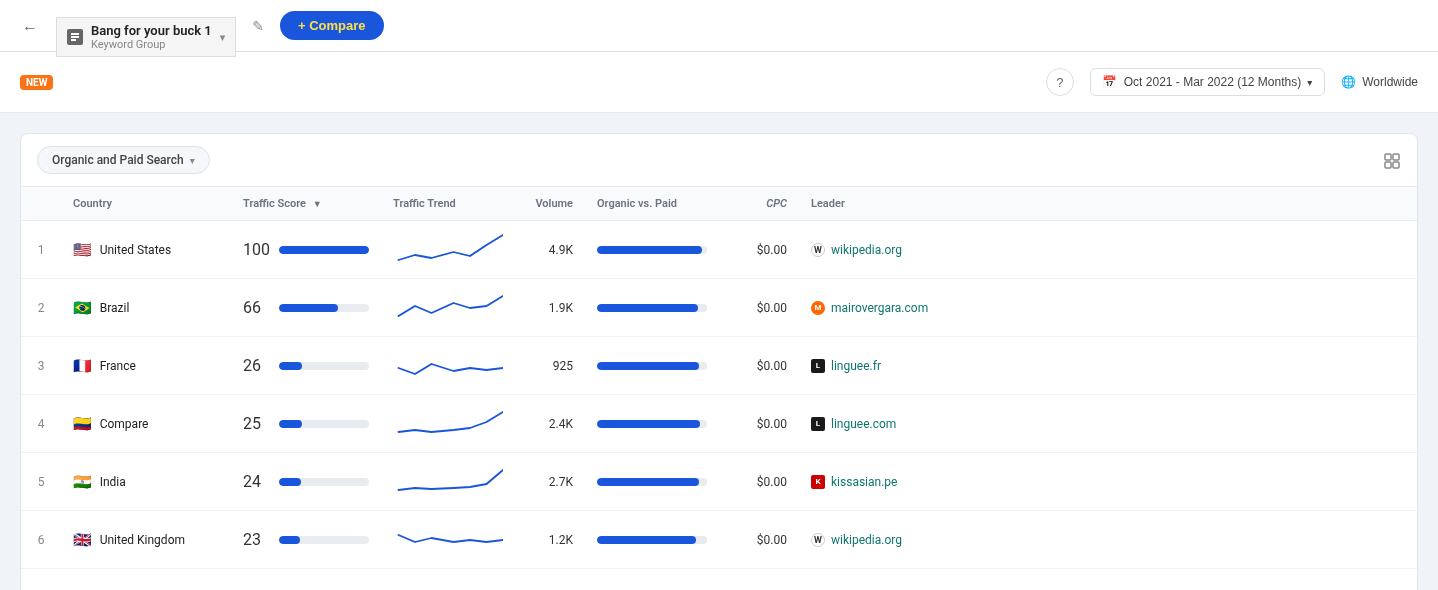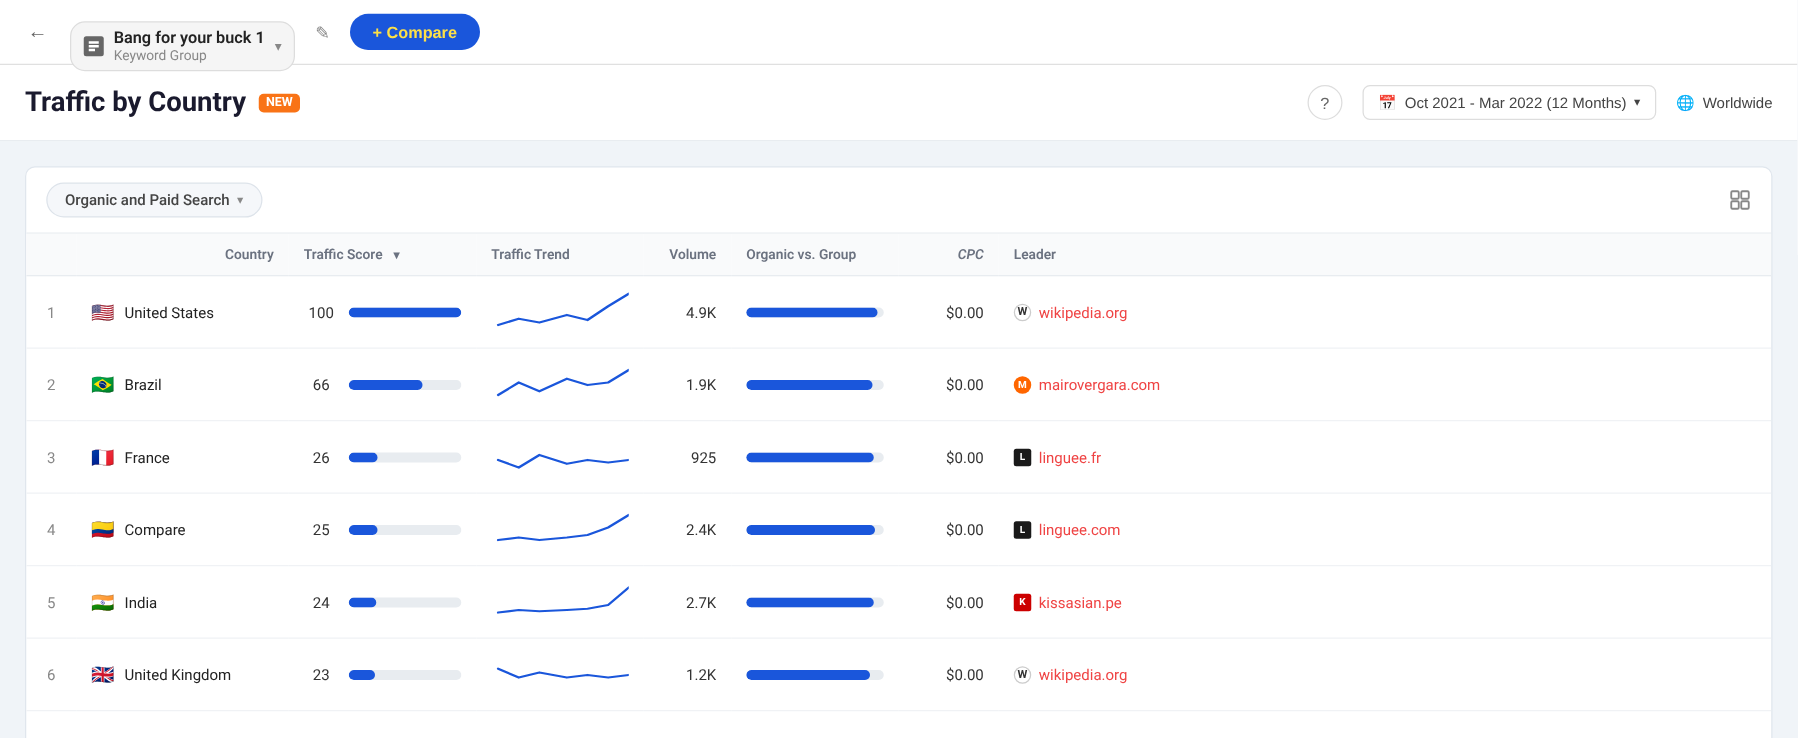--- a/index.html
+++ b/index.html
@@ -18,21 +18,21 @@
       width: 28px; height: 28px;
       border: none; background: none; cursor: pointer;
       display: flex; align-items: center; justify-content: center;
       color: #666;
       font-size: 16px;
     }
     .keyword-group-badge {
       display: flex; align-items: center; gap: 8px;
       background: #f5f5f5;
       border: 1px solid #ddd;
-      border-radius: 12px;
+      border-radius: 0;
       padding: 5px 10px;
       cursor: pointer;
       margin-top: 23px;
     }
     .keyword-group-icon {
       width: 16px; height: 16px;
       background: #666;
       border-radius: 2px;
       display: flex; align-items: center; justify-content: center;
       color: #fff;
@@ -148,40 +148,40 @@
       vertical-align: middle;
     }
     tbody td.right { text-align: right; }
 
     .rank-cell { color: #888; width: 30px; text-align: center; font-size: 12px; }
     .country-cell { display: flex; align-items: center; gap: 8px; }
     .flag { font-size: 15px; }
     .country-name { font-size: 12px; color: #222; }
 
     .score-cell { display: flex; align-items: center; gap: 8px; }
-    .score-num { min-width: 28px; text-align: center; font-size: 12px; color: #333; }
+    .score-num { min-width: 28px; text-align: left; font-size: 16px; color: #333; }
 
     .bar-container { display: flex; align-items: center; width: 90px; height: 8px; background: #e8ecf0; border-radius: 4px; overflow: hidden; }
     .bar-fill { height: 100%; background: #1a56db; border-radius: 4px; }
 
     .trend-cell { width: 110px; }
     .trend-svg { width: 110px; height: 36px; }
 
     .organic-bar-container { width: 110px; height: 8px; background: #e8ecf0; border-radius: 4px; overflow: hidden; }
     .organic-bar-fill { height: 100%; background: #1a56db; border-radius: 4px; }
 
     .cpc-cell { color: #333; font-size: 12px; white-space: nowrap; }
 
     .leader-cell { display: flex; align-items: center; gap: 6px; }
-    .leader-name { font-size: 12px; color: #ef4444; }
+    .leader-name { font-size: 12px; color: #0f766e; }
 
     .sort-icon { margin-left: 4px; color: #6b7280; font-size: 9px; }
 
     .col-num { width: 40px; }
-    .col-country { width: 170px; text-align: right; }
+    .col-country { width: 170px; }
     .col-score { width: 130px; }
     .col-trend { width: 130px; }
     .col-volume { width: 70px; text-align: right; }
     .col-organic { width: 130px; }
     .col-cpc { width: 80px; text-align: right; font-style: italic; }
     .col-leader { }
   </style>
 </head>
 <body>
 
@@ -200,21 +200,20 @@
       <span class="keyword-group-sub">Keyword Group</span>
     </div>
     <span style="color:#888;font-size:11px;">▾</span>
   </div>
   <button class="edit-btn">✎</button>
   <button class="compare-btn">+ Compare</button>
 </div>
 
 <div class="page-header">
   <div class="page-title-area">
-    <h1 class="page-title">Traffic by Country</h1>
     <span class="new-badge">NEW</span>
   </div>
   <div class="header-controls">
     <button class="help-btn">?</button>
     <button class="date-range-btn">
       <span>📅</span>
       <span>Oct 2021 - Mar 2022 (12 Months)</span>
       <span style="font-size:10px;">▾</span>
     </button>
     <button class="worldwide-btn">
@@ -253,21 +252,21 @@
             <span>Traffic Score</span>
             <span class="sort-icon">▼</span>
           </th>
           <th class="col-trend">
             <span>Traffic Trend</span>
           </th>
           <th class="col-volume right">
             <span>Volume</span>
           </th>
           <th class="col-organic">
-            <span>Organic vs. Group</span>
+            <span>Organic vs. Paid</span>
           </th>
           <th class="col-cpc right">
             <span>CPC</span>
           </th>
           <th class="col-leader">
             <span>Leader</span>
           </th>
         </tr>
       </thead>
       <tbody id="table-body">

